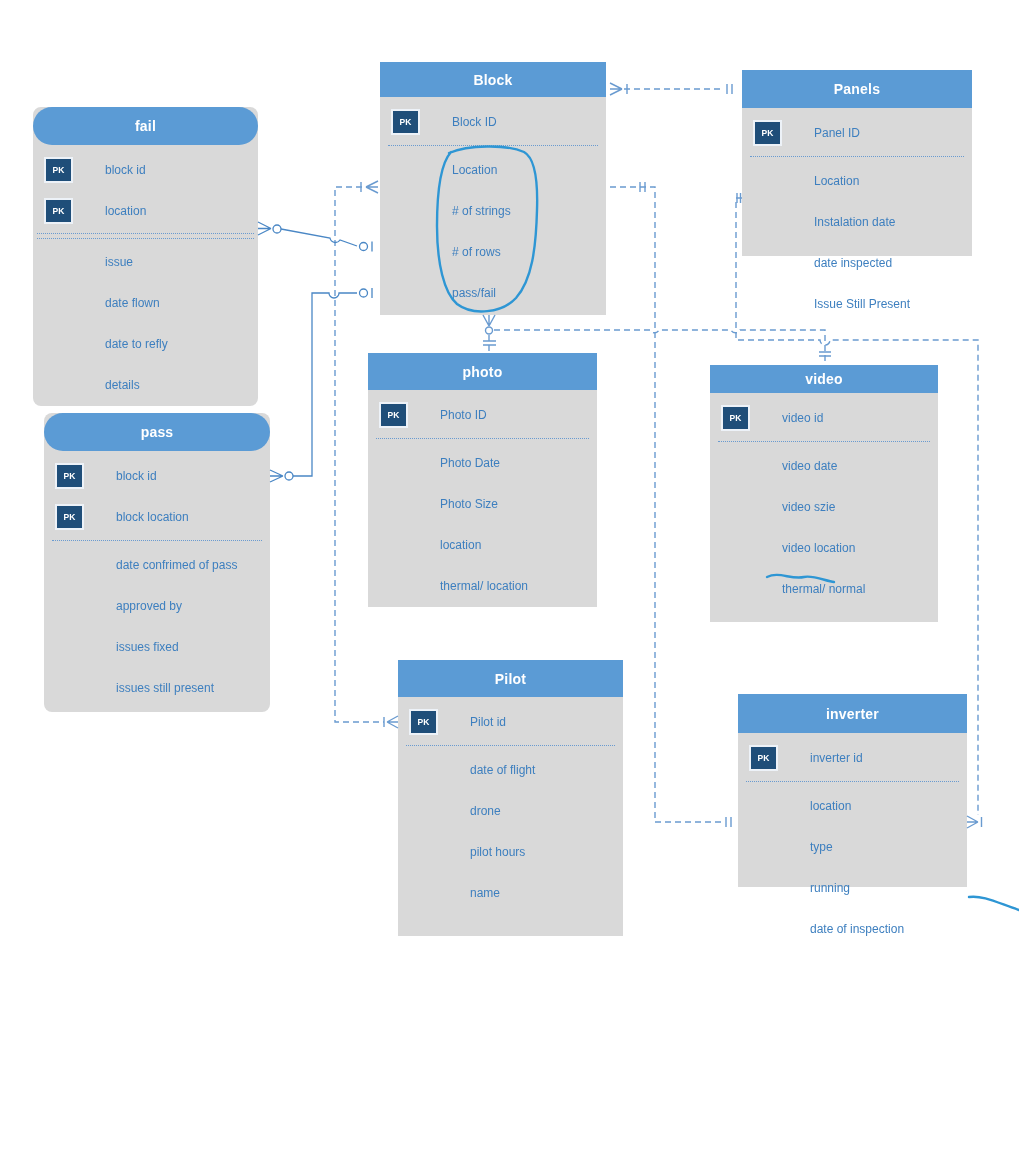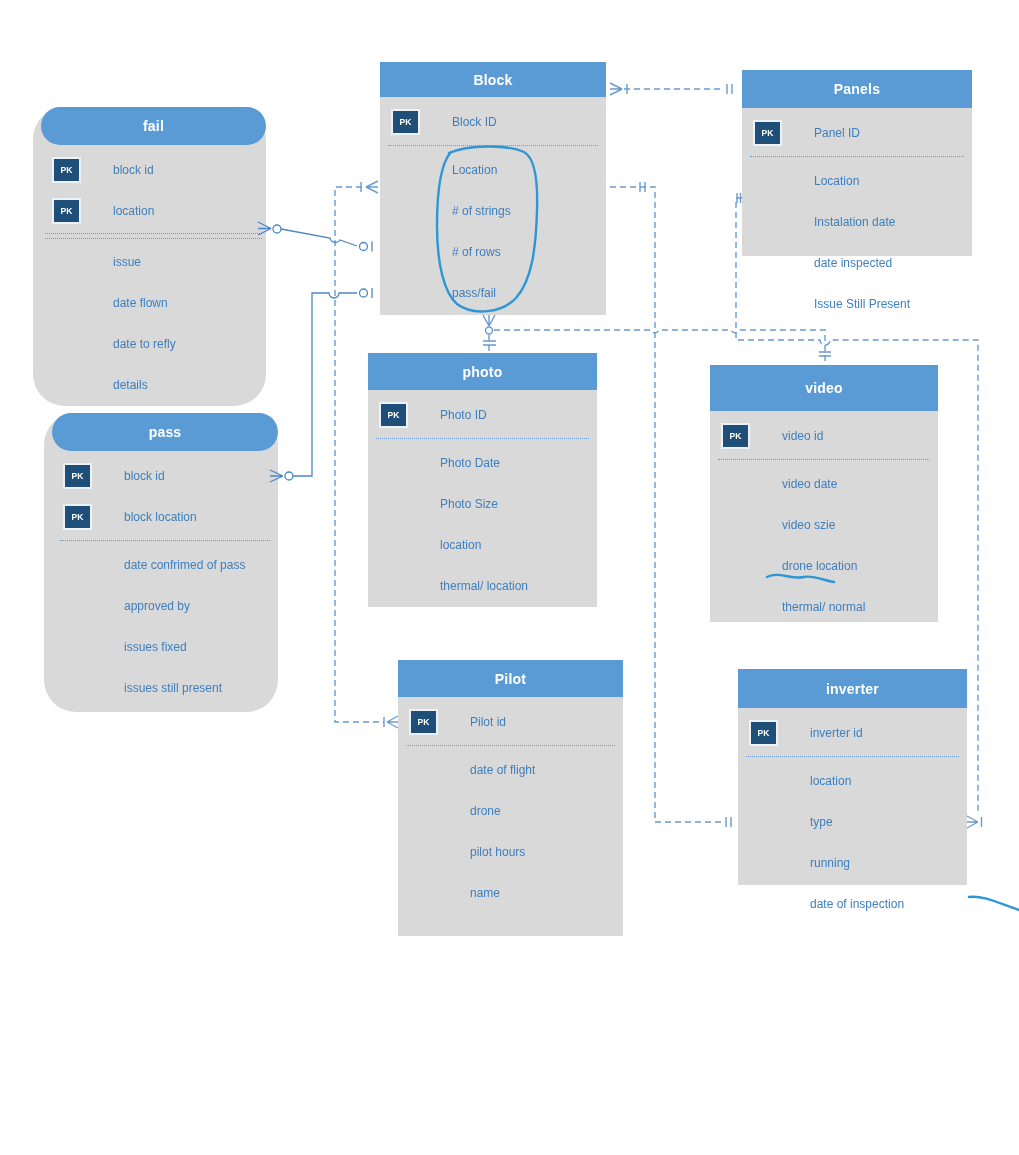--- a/index.html
+++ b/index.html
@@ -1,21 +1,21 @@
 <!DOCTYPE html>
 <html><head>
 <meta charset="utf-8">
 <style>
   html,body{margin:0;padding:0;}
   body{
     width:1019px;height:1155px;position:relative;background:#ffffff;
     font-family:"Liberation Sans", sans-serif;overflow:hidden;
   }
   .entity{position:absolute;background:#d9d9d9;z-index:1;}
-  .entity.rounded{border-radius:32px;padding-left:8px;}
+  .entity.rounded{border-radius:8px;}
   .hd{
     background:#5b9bd5;color:#ffffff;font-size:14px;font-weight:600;
     display:flex;align-items:center;justify-content:center;letter-spacing:.2px;
   }
   .entity.rounded .hd{border-radius:26px;}
   .tbody{padding-top:4px;}
   .row{height:41px;position:relative;display:flex;align-items:center;padding-left:72px;text-align:right;}
   .fname{color:#3d7fbf;font-size:12px;}
   .pk{
     position:absolute;left:13px;top:50%;transform:translateY(-50%);
@@ -147,35 +147,35 @@
     <div class="row">
         <span class="fname">location</span>
       </div>
     <div class="row">
         <span class="fname">thermal/ location</span>
       </div>
   </div>
 </div>
 
 <div class="entity" style="left:710px;top:365px;width:228px;height:257px">
-  <div class="hd" style="height:46px">video</div>
+  <div class="hd" style="height:28px">video</div>
   <div class="tbody">
     <div class="row">
         <span class="pk">PK</span>
         <span class="fname">video id</span>
       </div>
     <div class="divider"></div>
     <div class="row">
         <span class="fname">video date</span>
       </div>
     <div class="row">
         <span class="fname">video szie</span>
       </div>
     <div class="row">
-        <span class="fname">drone location</span>
+        <span class="fname">video location</span>
       </div>
     <div class="row">
         <span class="fname">thermal/ normal</span>
       </div>
   </div>
 </div>
 
 <div class="entity" style="left:398px;top:660px;width:225px;height:276px">
   <div class="hd" style="height:37px">Pilot</div>
   <div class="tbody">
@@ -192,21 +192,21 @@
       </div>
     <div class="row">
         <span class="fname">pilot hours</span>
       </div>
     <div class="row">
         <span class="fname">name</span>
       </div>
   </div>
 </div>
 
-<div class="entity" style="left:738px;top:669px;width:229px;height:216px">
+<div class="entity" style="left:738px;top:694px;width:229px;height:193px">
   <div class="hd" style="height:39px">inverter</div>
   <div class="tbody">
     <div class="row">
         <span class="pk">PK</span>
         <span class="fname">inverter id</span>
       </div>
     <div class="divider"></div>
     <div class="row">
         <span class="fname">location</span>
       </div>

